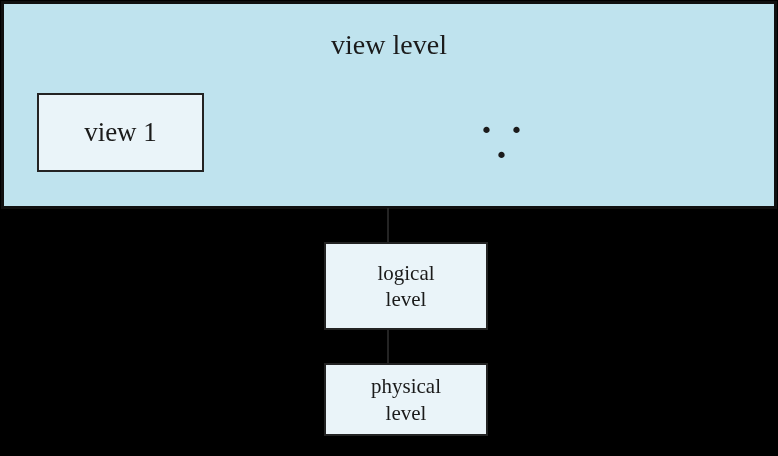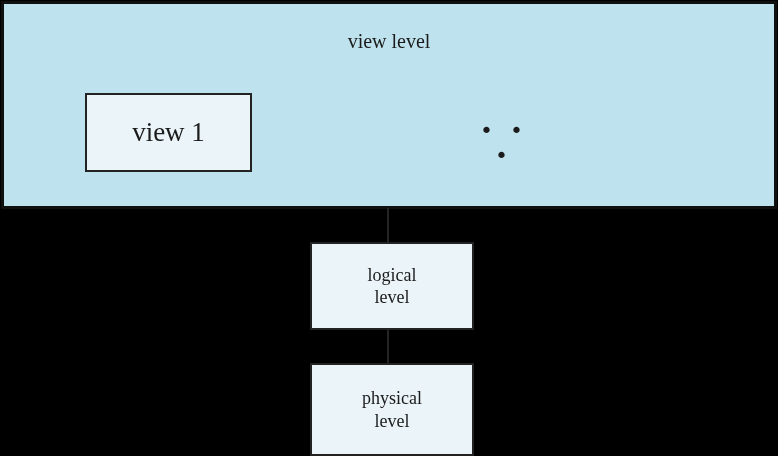--- a/index.html
+++ b/index.html
@@ -28,37 +28,37 @@
     box-sizing: border-box;
     border: 3px solid var(--container-border, #101010);
     background: var(--container-fill, #bfe3ee);
   }
   .title {
     position: absolute;
     left: 0;
     right: 0;
     top: 26px;
     text-align: center;
-    font-size: 20px;
+    font-size: 28px;
     line-height: 1.1;
   }
   .vbox {
     position: absolute;
     top: 89px;
     width: 167px;
     height: 79px;
     box-sizing: border-box;
     background: var(--box-fill, #eaf4f9);
     border: 2px solid var(--box-border, #232323);
     display: flex;
     align-items: center;
     justify-content: center;
     font-size: 27px;
   }
-  .vbox-1 { left: 33px; margin-left: 48px; }
+  .vbox-1 { left: 33px; }
   .vbox-2 { left: 259px; }
   .vbox-n { left: 568px; top: 88px; }
   .vbox-n .var-n { font-style: italic; }
   .ellipsis {
     position: absolute;
     left: 466px;
     top: 114px;
     width: 68px;
     text-align: center;
     font-size: 22px;
@@ -69,34 +69,34 @@
   .connector {
     position: absolute;
     left: 387px;
     width: 2px;
     background: var(--connector, #242424);
   }
   .connector-view-logical { top: 208px; height: 34px; }
   .connector-logical-physical { top: 329px; height: 34px; }
   .level-box {
     position: absolute;
-    left: 310px;
+    left: 324px;
     width: 164px;
     box-sizing: border-box;
     background: var(--box-fill, #eaf4f9);
     border: 2px solid var(--box-border, #232323);
     display: flex;
     flex-direction: column;
     justify-content: center;
-    font-size: 18px;
+    font-size: 21px;
     line-height: 1.25;
     text-align: center;
   }
   .logical-box { top: 242px; height: 88px; }
-  .physical-box { top: 363px; height: 93px; }
+  .physical-box { top: 363px; height: 73px; }
 </style>
 </head>
 <body>
 
 <div class="stage">
 
   <div class="view-container">
     <div class="title">view level</div>
 
     <div class="vbox vbox-1">

